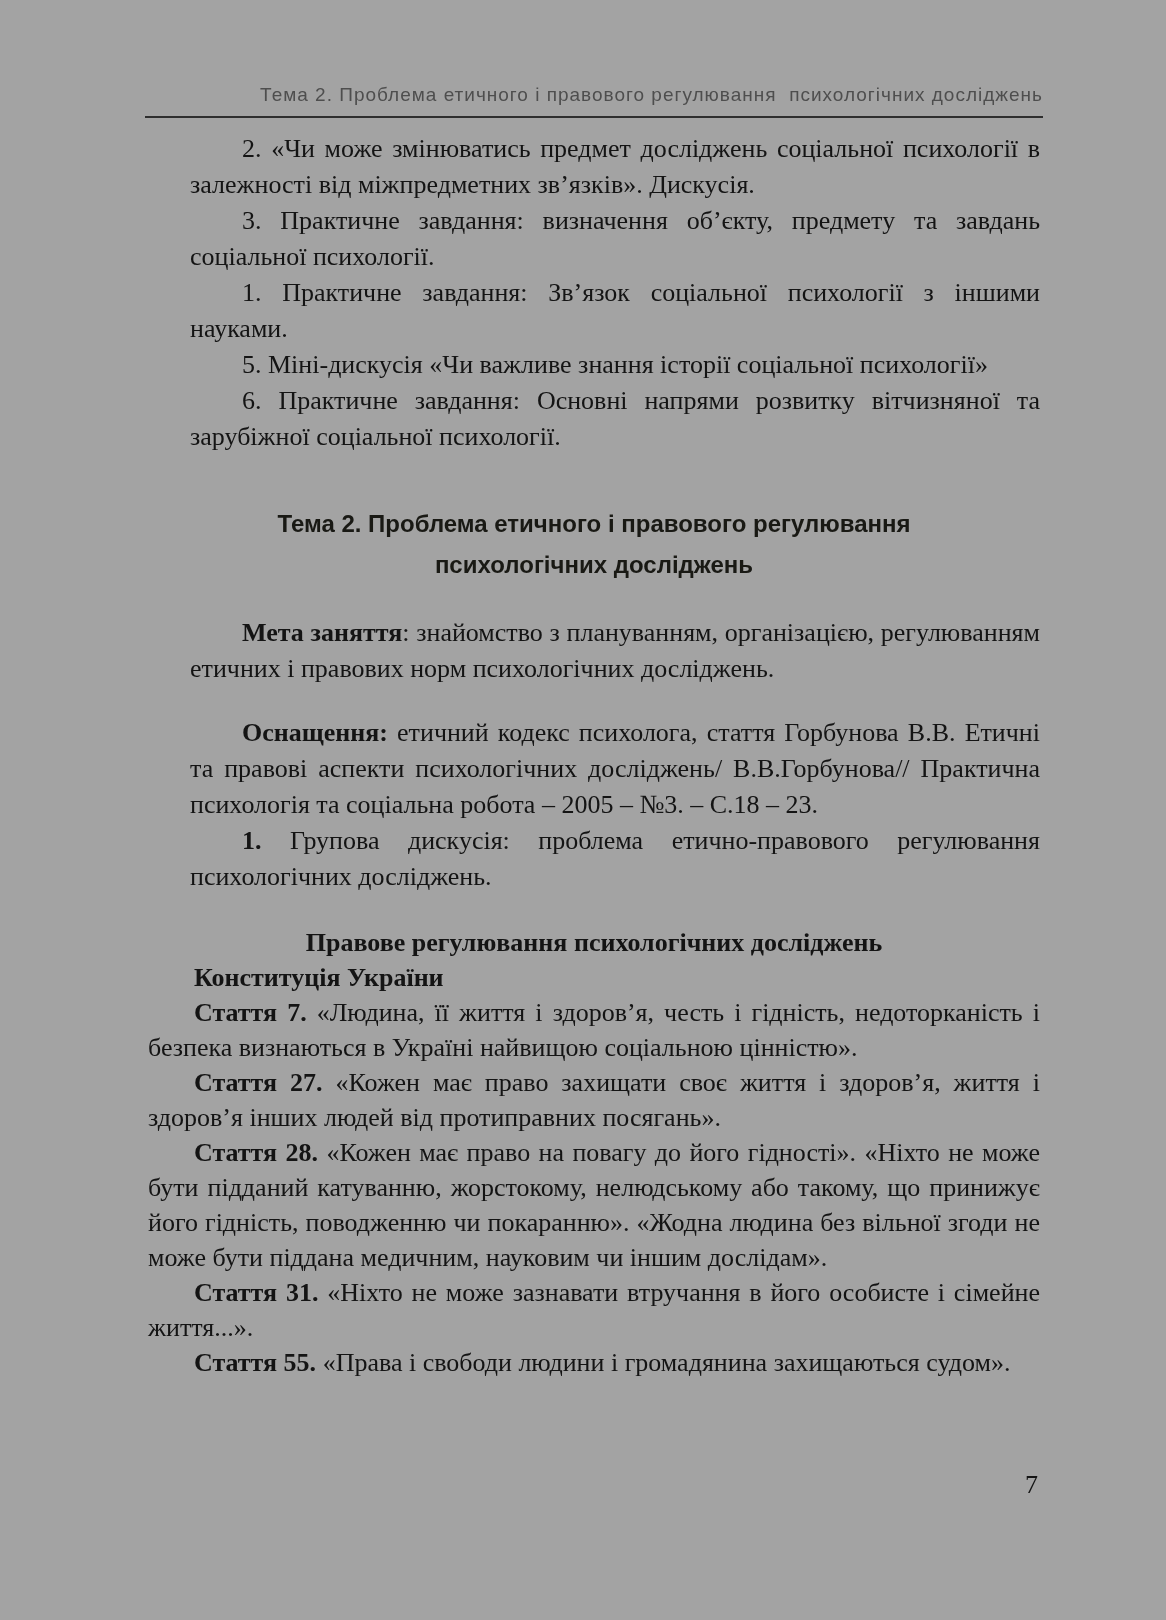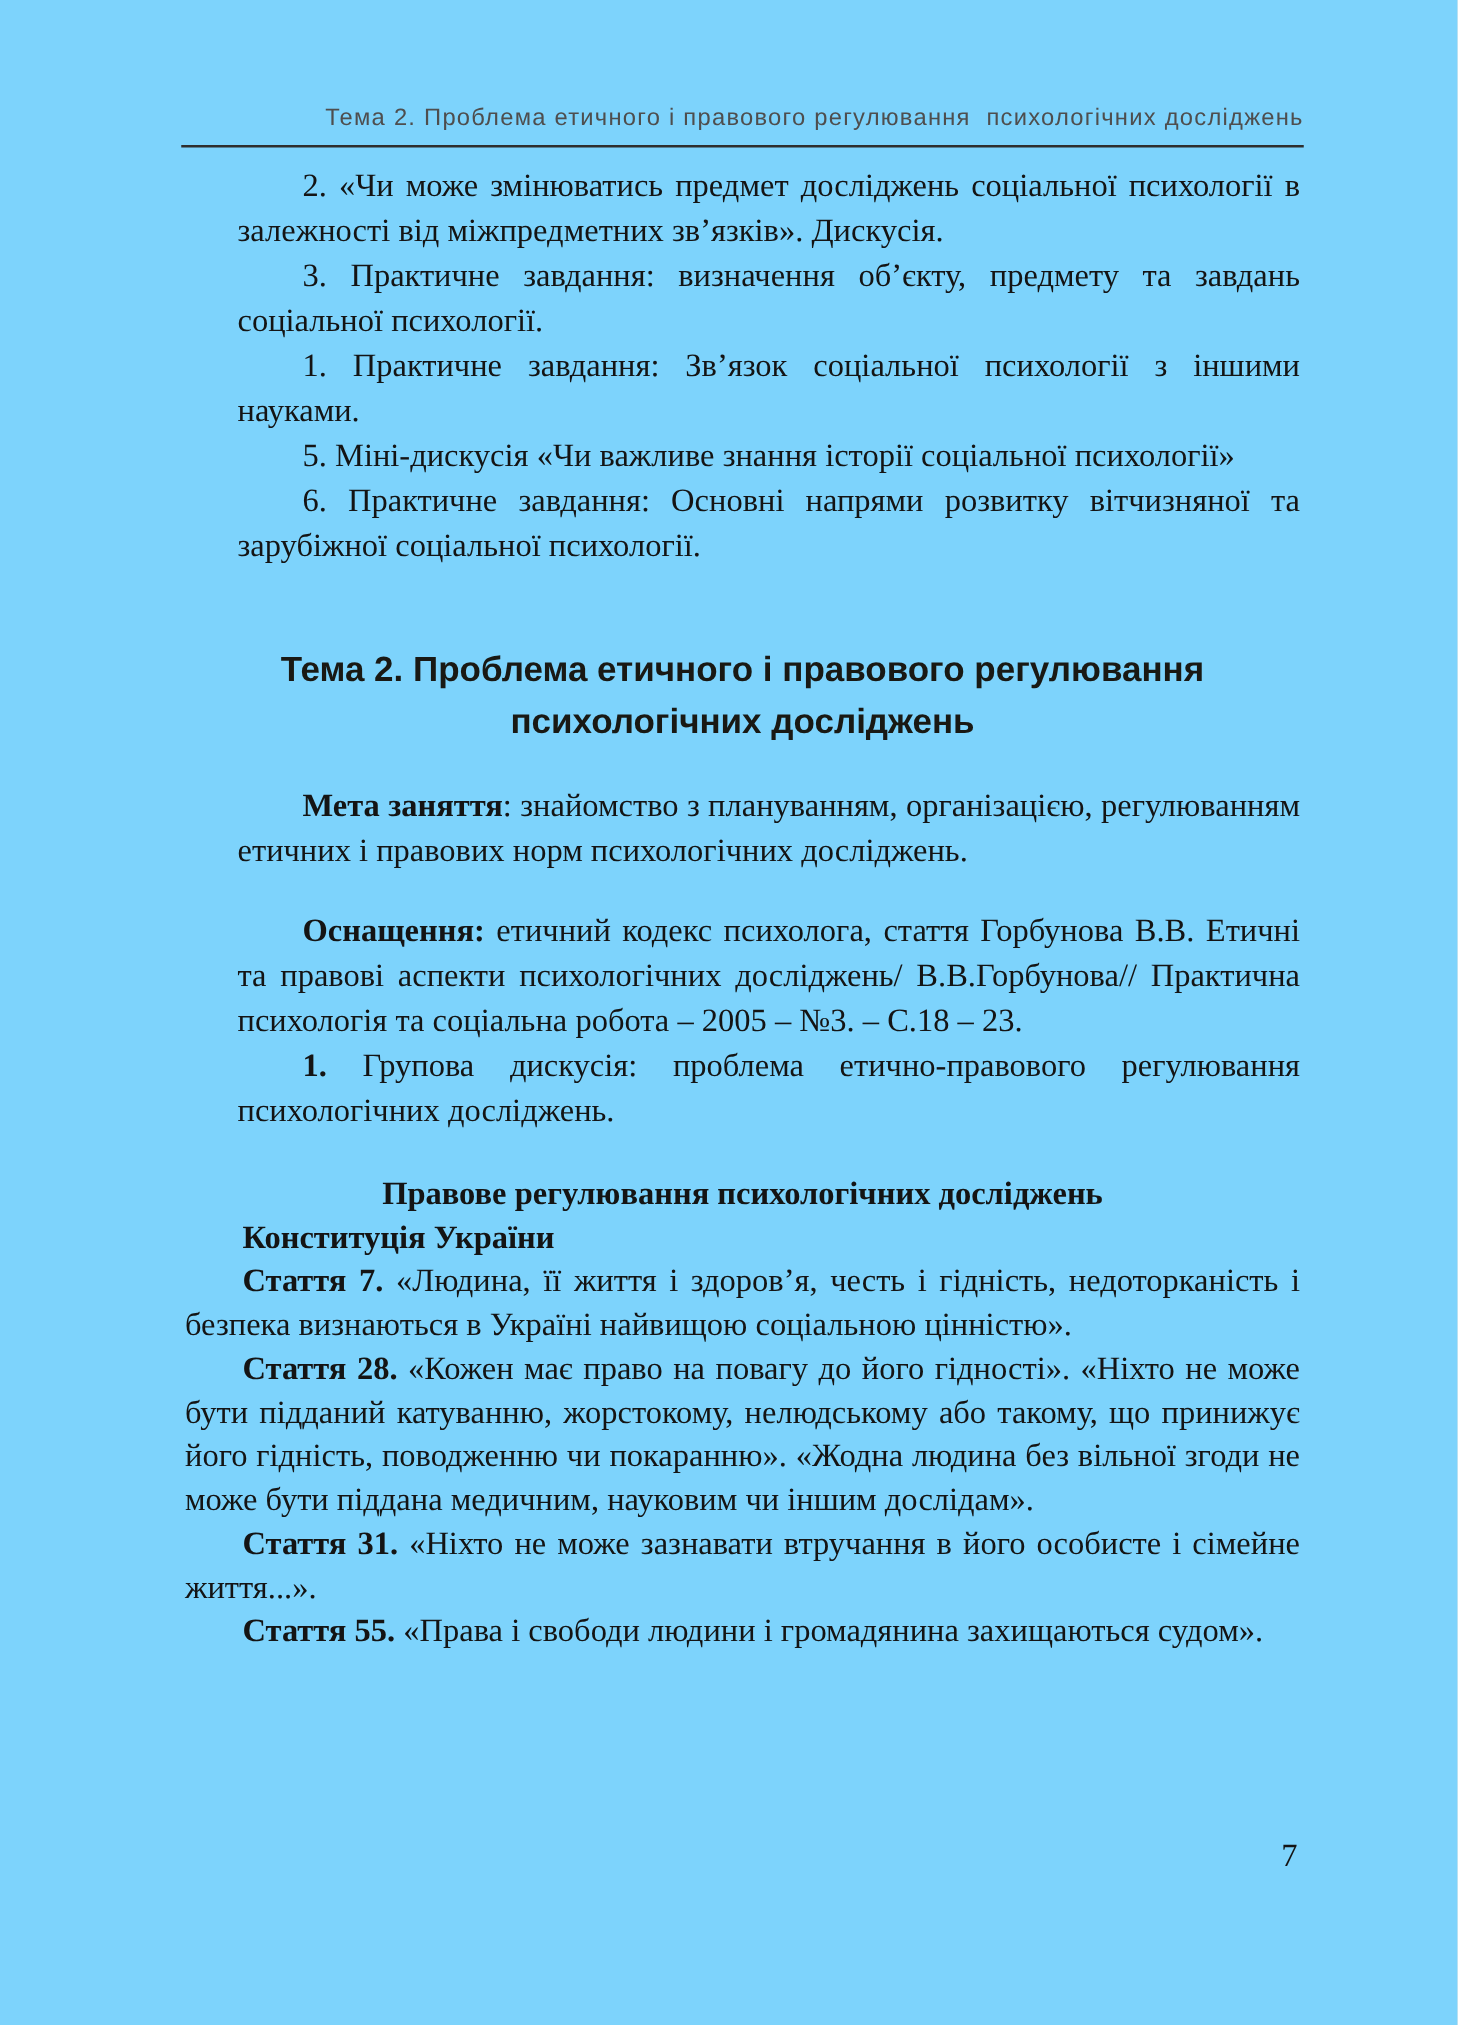--- a/index.html
+++ b/index.html
@@ -1,21 +1,21 @@
 <!DOCTYPE html>
 <html lang="uk"><head>
 <meta charset="utf-8">
 <style>
   html, body { margin: 0; padding: 0; background: #e9e9e9; }
   .page {
     position: relative;
     width: 1166px;
     height: 1620px;
     margin: 0 auto;
-    background: #7dd3fc;
+    background: #a3a3a3;
     font-family: "Liberation Serif", "DejaVu Serif", serif;
     color: #141414;
     overflow: hidden;
   }
   .running-header {
     position: absolute;
     left: 145px;
     top: 84px;
     width: 898px;
     text-align: right;
@@ -40,26 +40,26 @@
     width: 892px;
     font-size: 26px;
     line-height: 36px;
     text-align: justify;
   }
   .para { margin: 0; text-indent: 46px; }
   
   .top-block { padding-left: 42px; text-indent: 52px; }
   .bold { font-weight: bold; }
   .main-heading {
-    margin: 60px 0 0 0;
+    margin: 48px 0 0 0;
     text-align: center;
     text-indent: 0;
     font-family: "Liberation Sans", "DejaVu Sans", sans-serif;
     font-weight: bold;
-    font-size: 28px;
+    font-size: 24px;
     line-height: 41px;
     color: #191914;
     white-space: pre-line;
   }
   .meta-para { margin-top: 30px; }
   .equipment-para { margin-top: 28px; }
   .center-heading {
     margin: 22px 0 0 0;
     text-align: center;
     text-indent: 0;
@@ -104,20 +104,21 @@
 
     <div class="legal">
 
       <p class="para center-heading legal-heading">Правове регулювання психологічних досліджень</p>
 
       <p class="para subheading-para">Конституція України</p>
 
       <p class="para"><span class="bold">Стаття 7.</span><span> «Людина, її життя і здоров’я, честь і гідність, недоторканість і безпека визнаються в Україні найвищою соціальною цінністю».</span></p>
 
 
+      <p class="para"><span class="bold">Стаття 27.</span><span> «Кожен має право захищати своє життя і здоров’я, життя і здоров’я інших людей від протиправних посягань».</span></p>
 
       <p class="para"><span class="bold">Стаття 28.</span><span> «Кожен має право на повагу до його гідності». «Ніхто не може бути підданий катуванню, жорстокому, нелюдському або такому, що принижує його гідність, поводженню чи покаранню». «Жодна людина без вільної згоди не може бути піддана медичним, науковим чи іншим дослідам».</span></p>
 
       <p class="para"><span class="bold">Стаття 31.</span><span> «Ніхто не може зазнавати втручання в його особисте і сімейне життя...».</span></p>
 
       <p class="para"><span class="bold">Стаття 55.</span><span> «Права і свободи людини і громадянина захищаються судом».</span></p>
 
     </div>
   </div>
 

